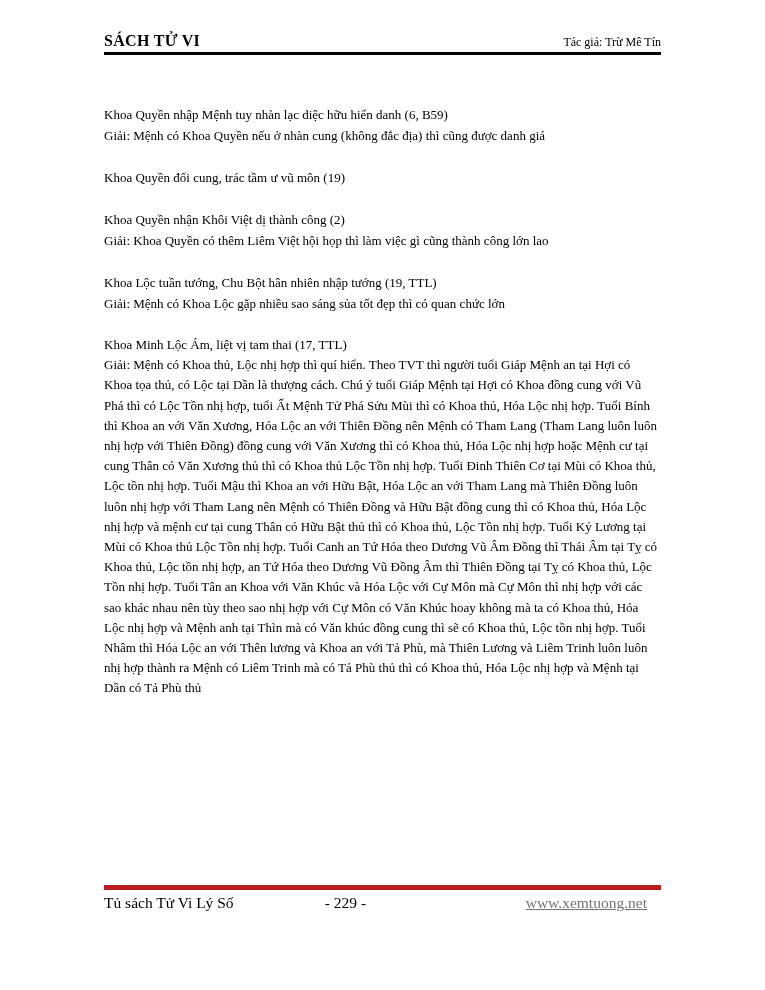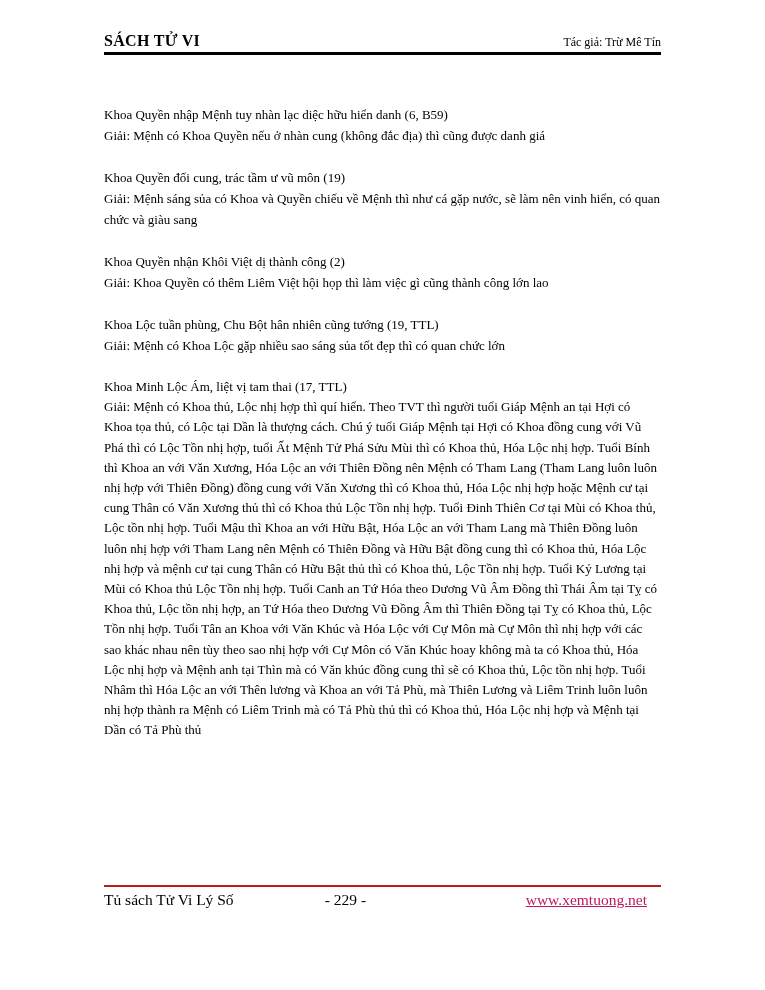--- a/index.html
+++ b/index.html
@@ -40,21 +40,21 @@
   }
   .section { margin-bottom:21px; }
   .section:last-child { margin-bottom:0; }
   .section.tight { line-height:20.2px; }
   .rule-heading, .rule-body { display:block; }
   .page-footer {
     position:absolute;
     left:104px;
     top:885px;
     width:557px;
-    border-top:2px solid #b91c1c;
+    border-top:5px solid #b91c1c;
     padding-top:4px;
     display:flex;
     align-items:center;
     font-size:15.5px;
   }
   .footer-left  { flex:1; text-align:left; }
   .footer-center{ flex:1; text-align:center; transform:translateX(-30px); }
   .footer-right { flex:1; text-align:right; padding-right:14px; }
   .website-link {
     text-decoration:underline;
@@ -73,40 +73,39 @@
 
   <div class="content">
 
     <div class="section">
       <span class="rule-heading">Khoa Quyền nhập Mệnh tuy nhàn lạc diệc hữu hiển danh (6, B59)</span>
       <span class="rule-body">Giải: Mệnh có Khoa Quyền nếu ở nhàn cung (không đắc địa) thì cũng được danh giá</span>
     </div>
 
     <div class="section">
       <span class="rule-heading">Khoa Quyền đối cung, trác tầm ư vũ môn (19)</span>
-      <span class="rule-body">Giải: Mệnh sáng sủa có Khoa và Quyền chiếu về Mệnh thì như cá gặp nước, sẽ làm nên vinh hiển, có quan chức và giàu sang</span>
     </div>
 
     <div class="section">
       <span class="rule-heading">Khoa Quyền nhận Khôi Việt dị thành công (2)</span>
       <span class="rule-body">Giải: Khoa Quyền có thêm Liêm Việt hội họp thì làm việc gì cũng thành công lớn lao</span>
     </div>
 
     <div class="section">
-      <span class="rule-heading">Khoa Lộc tuần phùng, Chu Bột hân nhiên cũng tướng (19, TTL)</span>
+      <span class="rule-heading">Khoa Lộc tuần tướng, Chu Bột hân nhiên nhập tướng (19, TTL)</span>
       <span class="rule-body">Giải: Mệnh có Khoa Lộc gặp nhiều sao sáng sủa tốt đẹp thì có quan chức lớn</span>
     </div>
 
     <div class="section tight">
       <span class="rule-heading">Khoa Minh Lộc Ám, liệt vị tam thai (17, TTL)</span>
       <span class="rule-body">Giải: Mệnh có Khoa thủ, Lộc nhị hợp thì quí hiển. Theo TVT thì người tuổi Giáp Mệnh an tại Hợi có Khoa tọa thủ, có Lộc tại Dần là thượng cách. Chú ý tuổi Giáp Mệnh tại Hợi có Khoa đồng cung với Vũ Phá thì có Lộc Tồn nhị hợp, tuổi Ất Mệnh Tử Phá Sửu Mùi thì có Khoa thủ, Hóa Lộc nhị hợp. Tuổi Bính thì Khoa an với Văn Xương, Hóa Lộc an với Thiên Đồng nên Mệnh có Tham Lang (Tham Lang luôn luôn nhị hợp với Thiên Đồng) đồng cung với Văn Xương thì có Khoa thủ, Hóa Lộc nhị hợp hoặc Mệnh cư tại cung Thân có Văn Xương thủ thì có Khoa thủ Lộc Tồn nhị hợp. Tuổi Đinh Thiên Cơ tại Mùi có Khoa thủ, Lộc tồn nhị hợp. Tuổi Mậu thì Khoa an với Hữu Bật, Hóa Lộc an với Tham Lang mà Thiên Đồng luôn luôn nhị hợp với Tham Lang nên Mệnh có Thiên Đồng và Hữu Bật đồng cung thì có Khoa thủ, Hóa Lộc nhị hợp và mệnh cư tại cung Thân có Hữu Bật thủ thì có Khoa thủ, Lộc Tồn nhị hợp. Tuổi Kỷ Lương tại Mùi có Khoa thủ Lộc Tồn nhị hợp. Tuổi Canh an Tứ Hóa theo Dương Vũ Âm Đồng thì Thái Âm tại Tỵ có Khoa thủ, Lộc tồn nhị hợp, an Tứ Hóa theo Dương Vũ Đồng Âm thì Thiên Đồng tại Tỵ có Khoa thủ, Lộc Tồn nhị hợp. Tuổi Tân an Khoa với Văn Khúc và Hóa Lộc với Cự Môn mà Cự Môn thì nhị hợp với các sao khác nhau nên tùy theo sao nhị hợp với Cự Môn có Văn Khúc hoay không mà ta có Khoa thủ, Hóa Lộc nhị hợp và Mệnh anh tại Thìn mà có Văn khúc đồng cung thì sẽ có Khoa thủ, Lộc tồn nhị hợp. Tuổi Nhâm thì Hóa Lộc an với Thên lương và Khoa an với Tả Phù, mà Thiên Lương và Liêm Trinh luôn luôn nhị hợp thành ra Mệnh có Liêm Trinh mà có Tả Phù thủ thì có Khoa thủ, Hóa Lộc nhị hợp và Mệnh tại Dần có Tả Phù thủ</span>
     </div>
 
   </div>
 </div>
 
 <div class="page-footer">
   <span class="footer-left">Tủ sách Tử Vi Lý Số</span>
   <span class="footer-center">- 229 -</span>
   <span class="footer-right">
-    <a class="website-link" style="color: #be185d;">www.xemtuong.net</a>
+    <a class="website-link" style="color: #737373;">www.xemtuong.net</a>
   </span>
 </div>
 
 </body></html>

